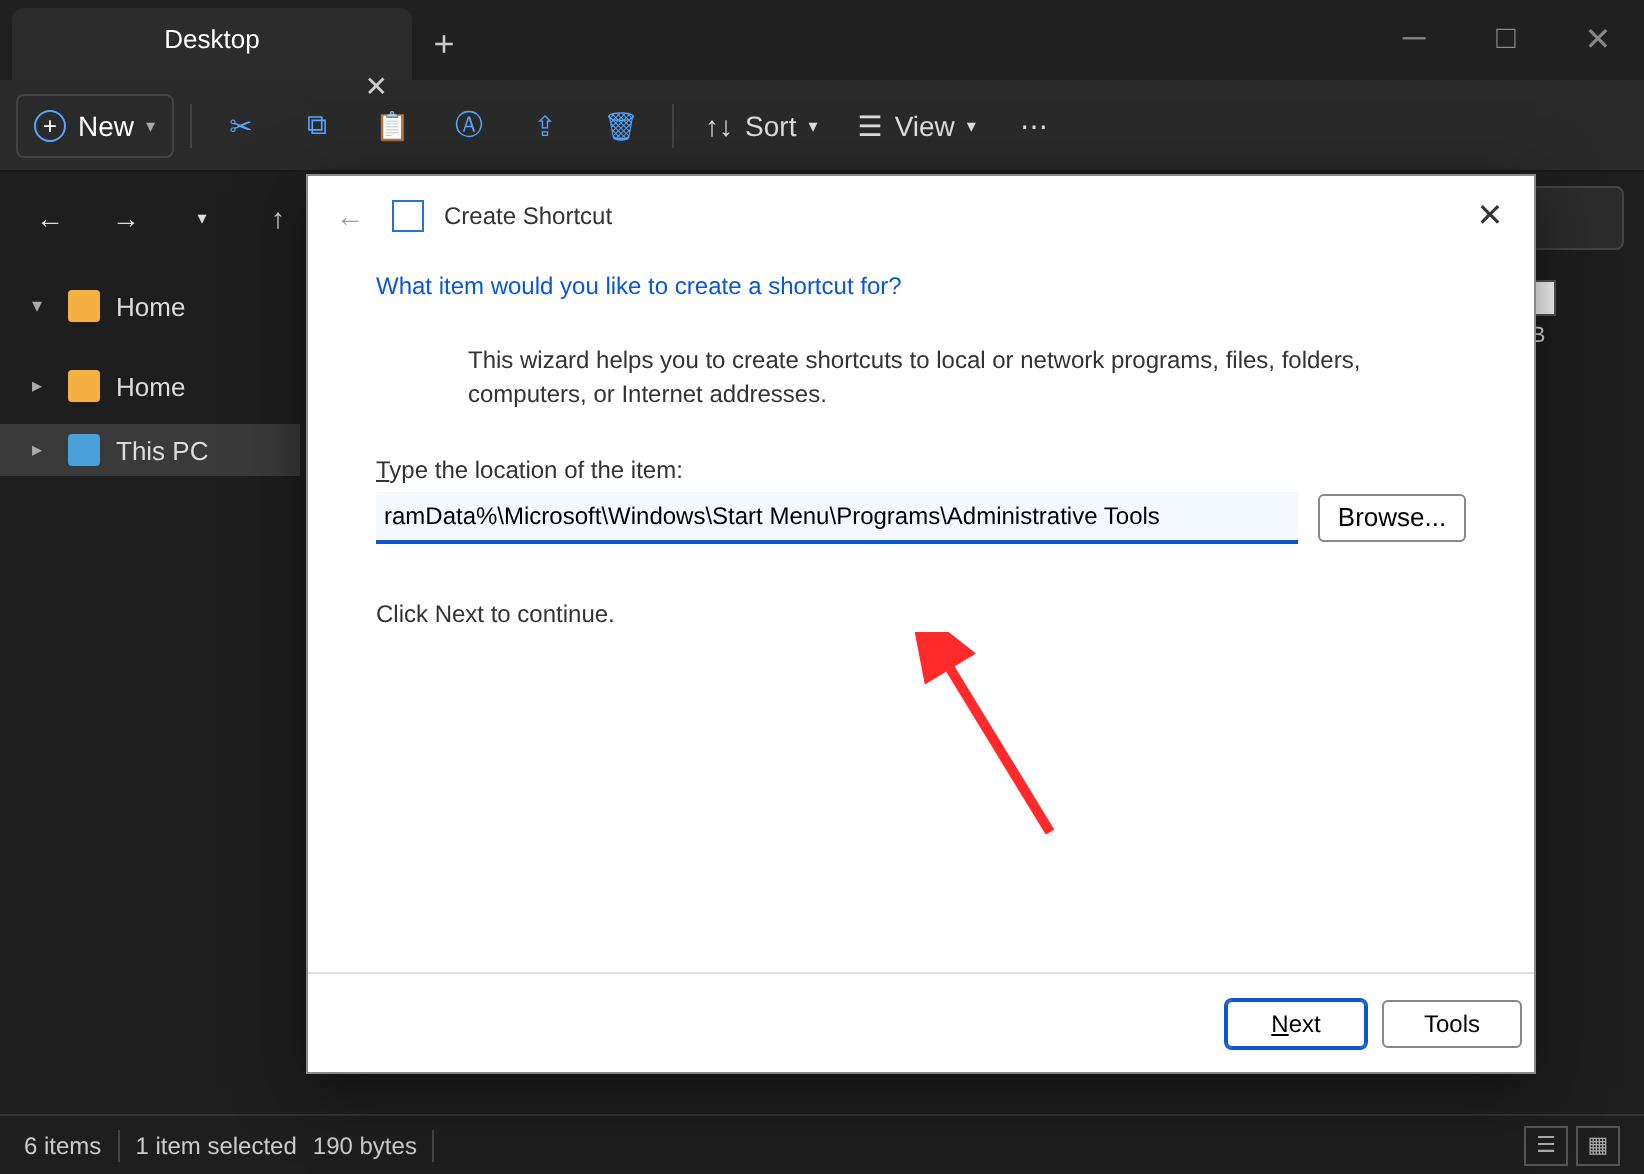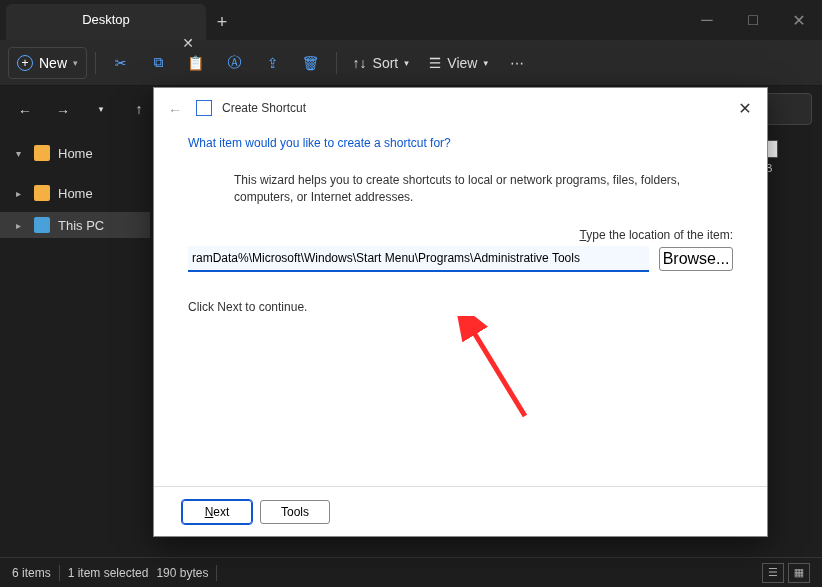--- a/index.html
+++ b/index.html
@@ -50,26 +50,26 @@
 
   
   .dialog { position:absolute; left:153px; top:87px; width:615px; height:450px; background:#fff; border:1px solid #888; box-shadow:0 8px 30px rgba(0,0,0,0.5); display:flex; flex-direction:column; }
   .dlg-top { height:40px; display:flex; align-items:center; padding:0 10px; gap:10px; font-size:12px; color:#333;}
   .dlg-back { font-size:14px; color:#999; cursor:pointer; padding:0 4px; }
   .dlg-icon { width:16px; height:16px; border:1px solid #2a6fd6; position:relative; }
   .dlg-close { position:absolute; right:8px; top:6px; width:28px; height:28px; display:flex; align-items:center; justify-content:center; font-size:16px; cursor:pointer; color:#333;}
   .dlg-body { flex:1; padding:4px 34px 0 34px; color:#333; font-size:12px; }
   .dlg-h1 { color:#0b57d0; font-size:12px; font-weight:400; margin:4px 0 22px 0; }
   .dlg-p { margin-bottom:22px; line-height:1.4;margin-left:46px; }
-  .dlg-label { margin-bottom:4px;text-align:right; }
+  .dlg-label { margin-bottom:4px; }
   .dlg-label u { text-decoration:underline; }
   .dlg-input-row { display:flex; gap:10px; align-items:center; margin-bottom:28px; }
   .dlg-input { flex:1; height:26px; border:none; border-bottom:2px solid #0b57d0; font-size:12px; padding:2px 4px; outline:none; background:#f4f8ff; }
-  .dlg-browse { width:74px; height:24px; font-size:16px; background:#fff; border:1px solid #888; border-radius:3px; cursor:pointer; }
-  .dlg-bottom { height:50px; border-top:1px solid #ddd; display:flex; align-items:center; justify-content:flex-start; gap:8px; padding:0 28px; }
+  .dlg-browse { width:74px; height:24px; font-size:13px; background:#fff; border:1px solid #888; border-radius:3px; cursor:pointer; }
+  .dlg-bottom { height:50px; border-top:1px solid #ddd; display:flex; align-items:center; justify-content:flex-end; gap:8px; padding:0 6px; }
   .dlg-btn { min-width:70px; height:24px; font-size:12px; border-radius:3px; cursor:pointer; }
   .dlg-btn.primary { border:1px solid #0b57d0; background:#fff; color:#000; outline:1px solid #0b57d0; }
   .dlg-btn.secondary { border:1px solid #888; background:#fff; }
 
   
   .arrow { position:absolute; left:455px; top:316px; pointer-events:none; }
 </style>
 </head>
 <body>
 

